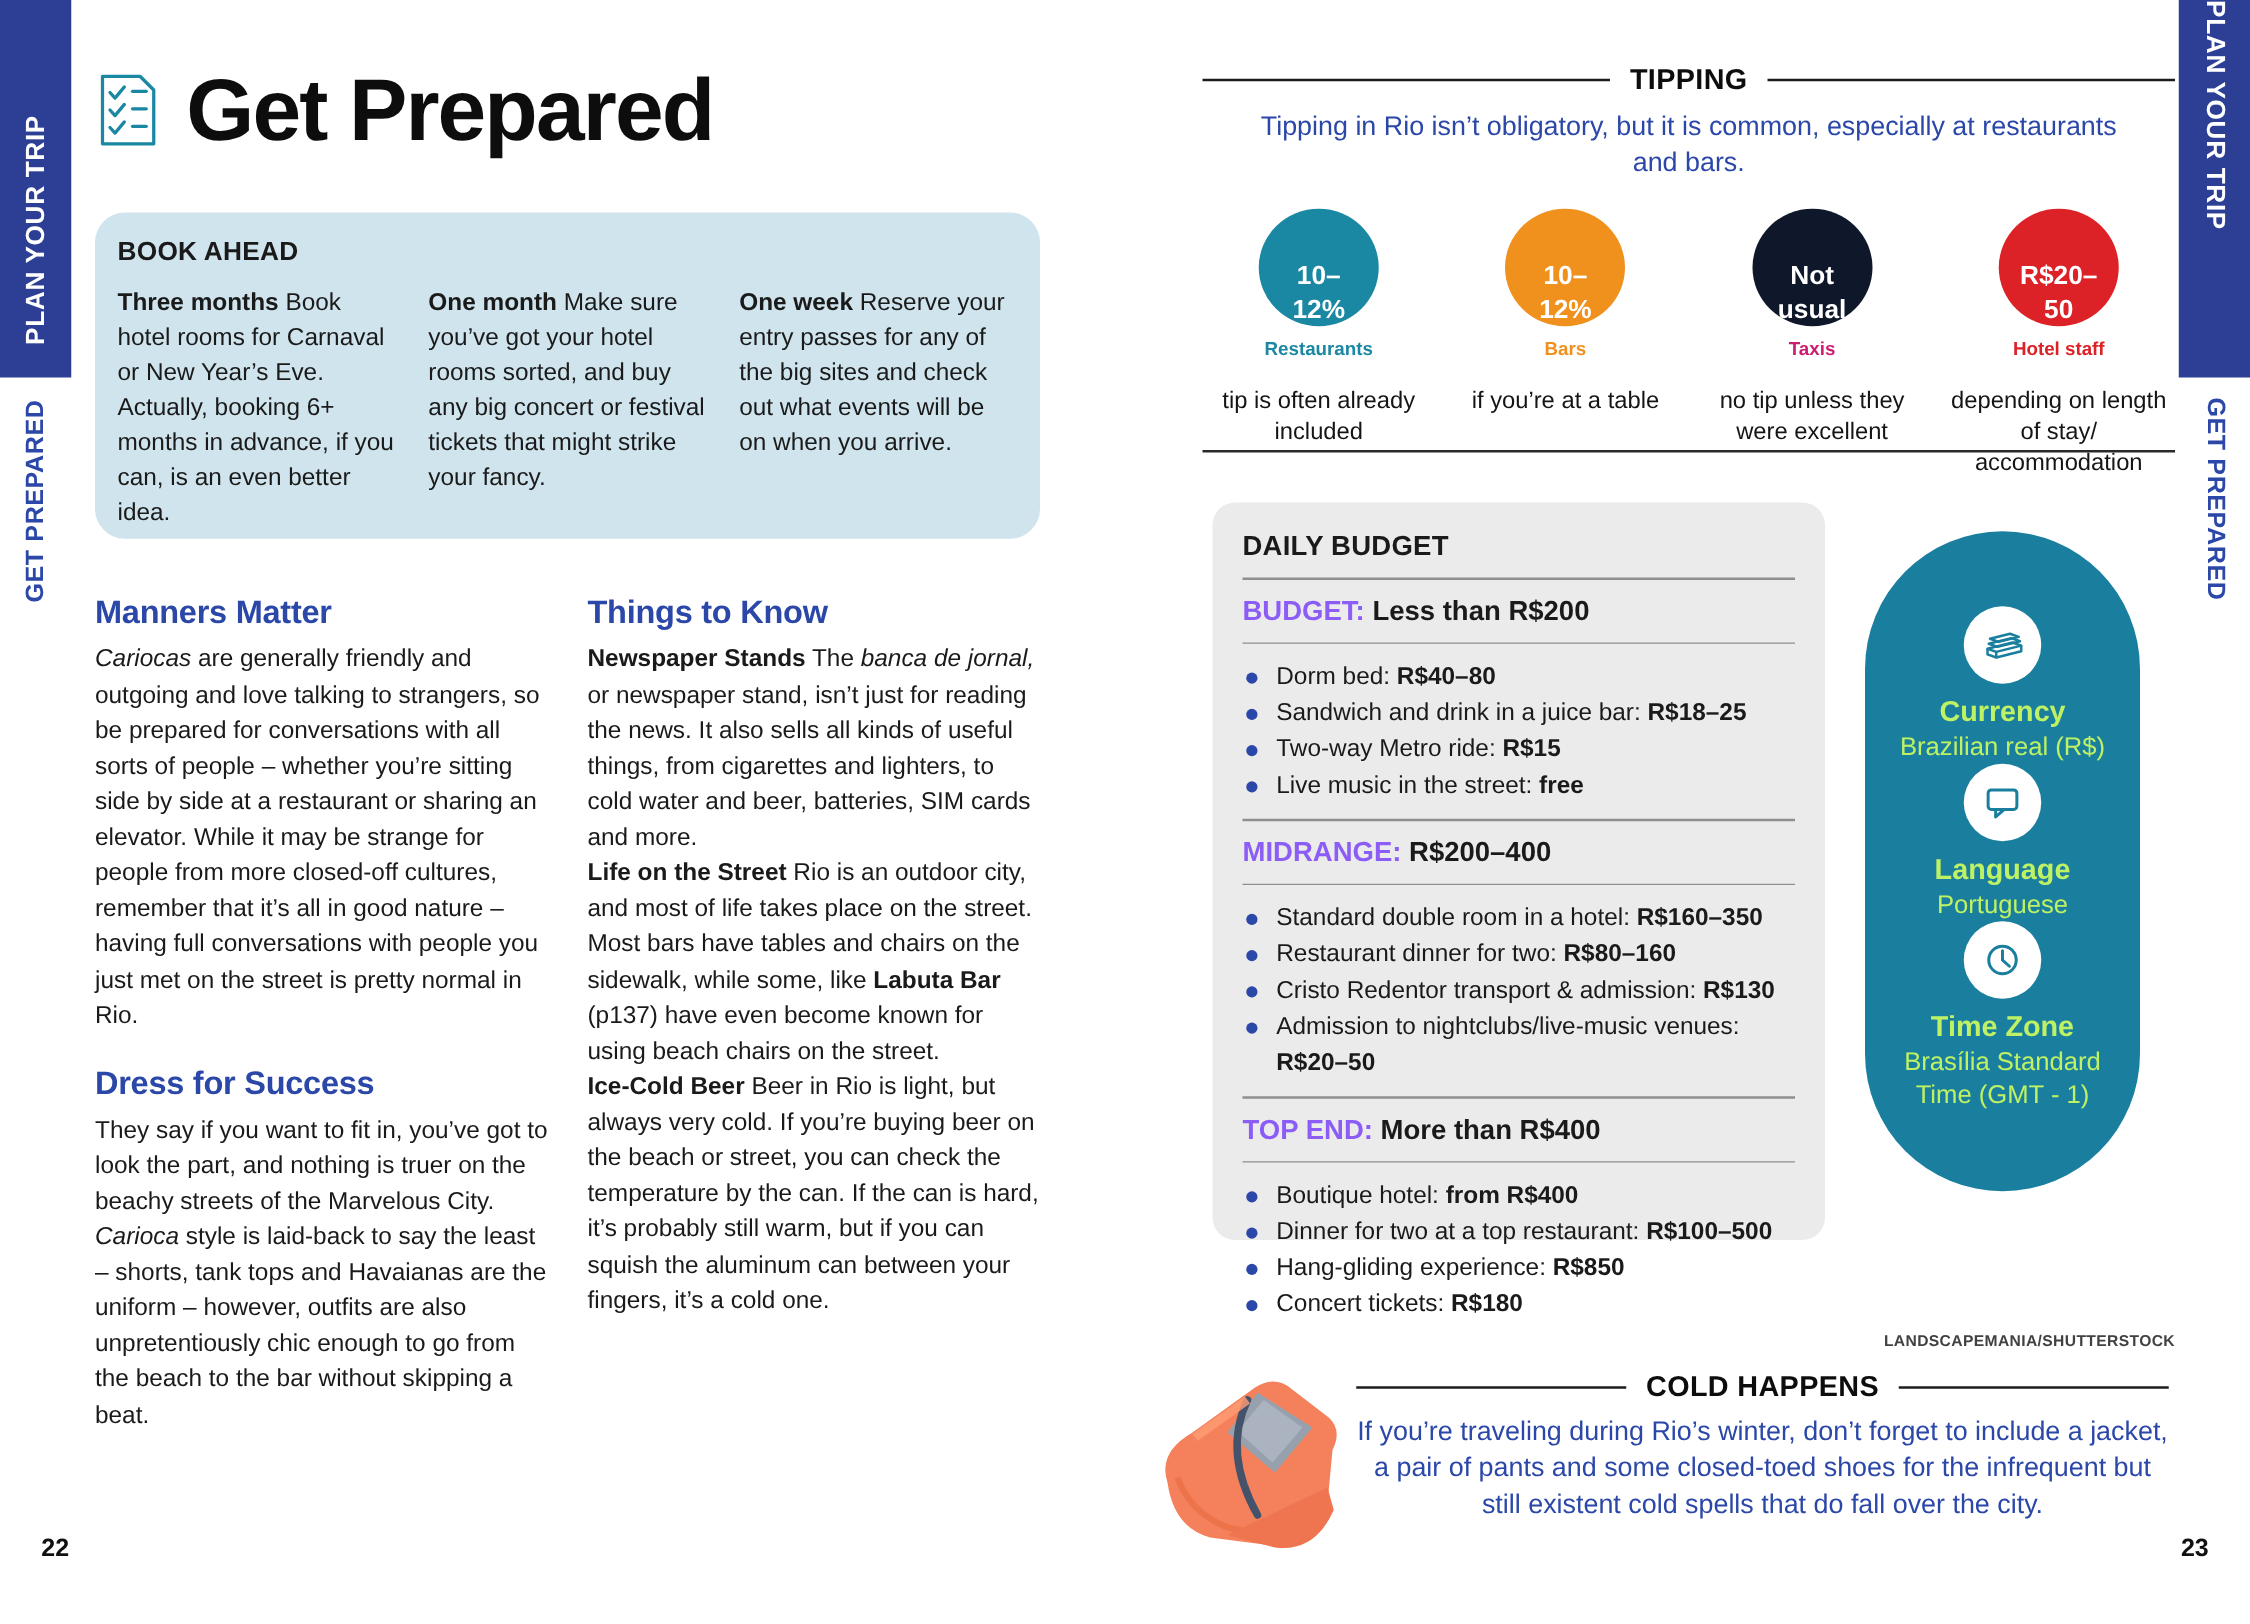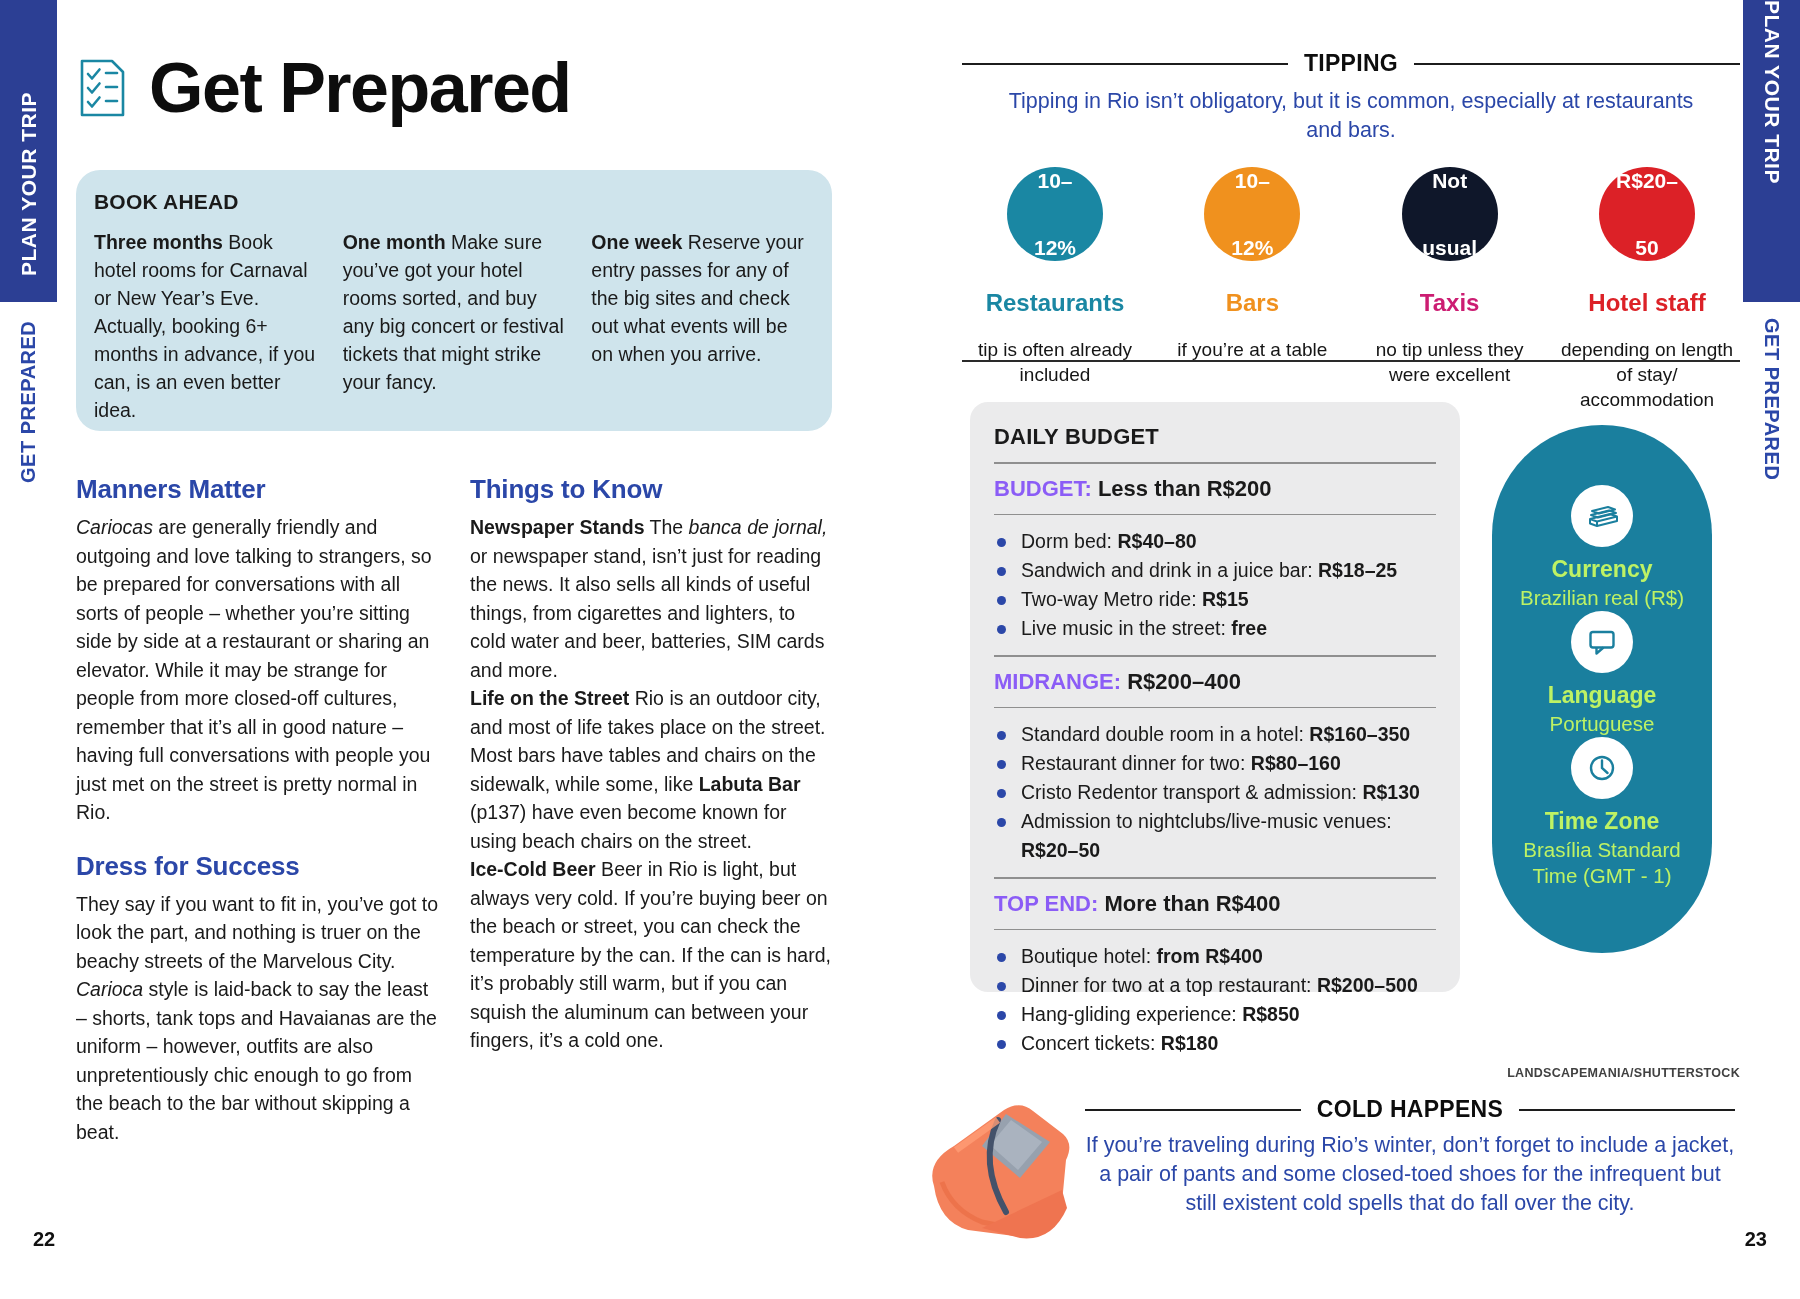--- a/index.html
+++ b/index.html
@@ -48,23 +48,23 @@
   
   .tipping{position:absolute;left:962px;top:50px;width:778px;}
   .ruled-head{display:flex;align-items:center;gap:16px;}
   .ruled-head .line{flex:1;height:2px;background:#1c1c1c;}
   .ruled-head .t{font-size:23px;font-weight:800;letter-spacing:.3px;color:#0d0d0d;}
   .tip-sub{width:724px;margin:10px auto 0;text-align:center;color:#2b47a8;
            font-size:21.5px;line-height:29px;}
   .tip-row{display:flex;justify-content:space-between;margin-top:22px;}
   .tip-item{width:186px;text-align:center;}
   .tip-circle{width:96px;height:94px;border-radius:50%;margin:0 auto;display:flex;
-              flex-direction:column;align-items:center;justify-content:space-between;
+              flex-direction:column;align-items:center;justify-content:flex-end;
               color:#fff;font-weight:800;font-size:21px;line-height:27px;}
-  .tip-label{font-size:24px;font-weight:800;margin-top:28px;}
+  .tip-label{font-size:15px;font-weight:800;margin-top:10px;}
   .tip-desc{font-size:19px;line-height:25px;margin-top:20px;color:#151515;}
   .tip-rule{position:absolute;left:962px;top:360px;width:778px;height:2px;background:#2a2a2a;}
 
   
   .budget{position:absolute;left:970px;top:402px;width:490px;height:590px;background:#ebebec;
           border-radius:18px;box-sizing:border-box;padding:22px 24px;}
   .bud-title{font-size:22px;font-weight:800;letter-spacing:.2px;}
   .b-rule{height:1.5px;background:#8f8f8f;margin:12px 0;}
   .b-head{font-size:22px;font-weight:800;}
   .b-label{color:#8b5cf6;}
@@ -240,21 +240,21 @@
     </div>
 
     <div class="b-sec">
       <div class="b-rule"></div>
       <div class="b-head">
         <span class="b-label">TOP END:</span> <span class="b-range">More than R$400</span>
       </div>
       <div class="b-rule"></div>
       <ul class="b-list">
             <li><span class="dot"></span><span>Boutique hotel: </span><b>from R$400</b></li>
-            <li><span class="dot"></span><span>Dinner for two at a top restaurant: </span><b>R$200–500</b></li>
+            <li><span class="dot"></span><span>Dinner for two at a top restaurant: </span><b>R$100–500</b></li>
             <li><span class="dot"></span><span>Hang-gliding experience: </span><b>R$850</b></li>
             <li><span class="dot"></span><span>Concert tickets: </span><b>R$180</b></li>
           </ul>
     </div>
   </div>
   </div>
 
   <div class="pill" id="facts-pill">
     <div class="fact">
       <div class="fact-icon">

